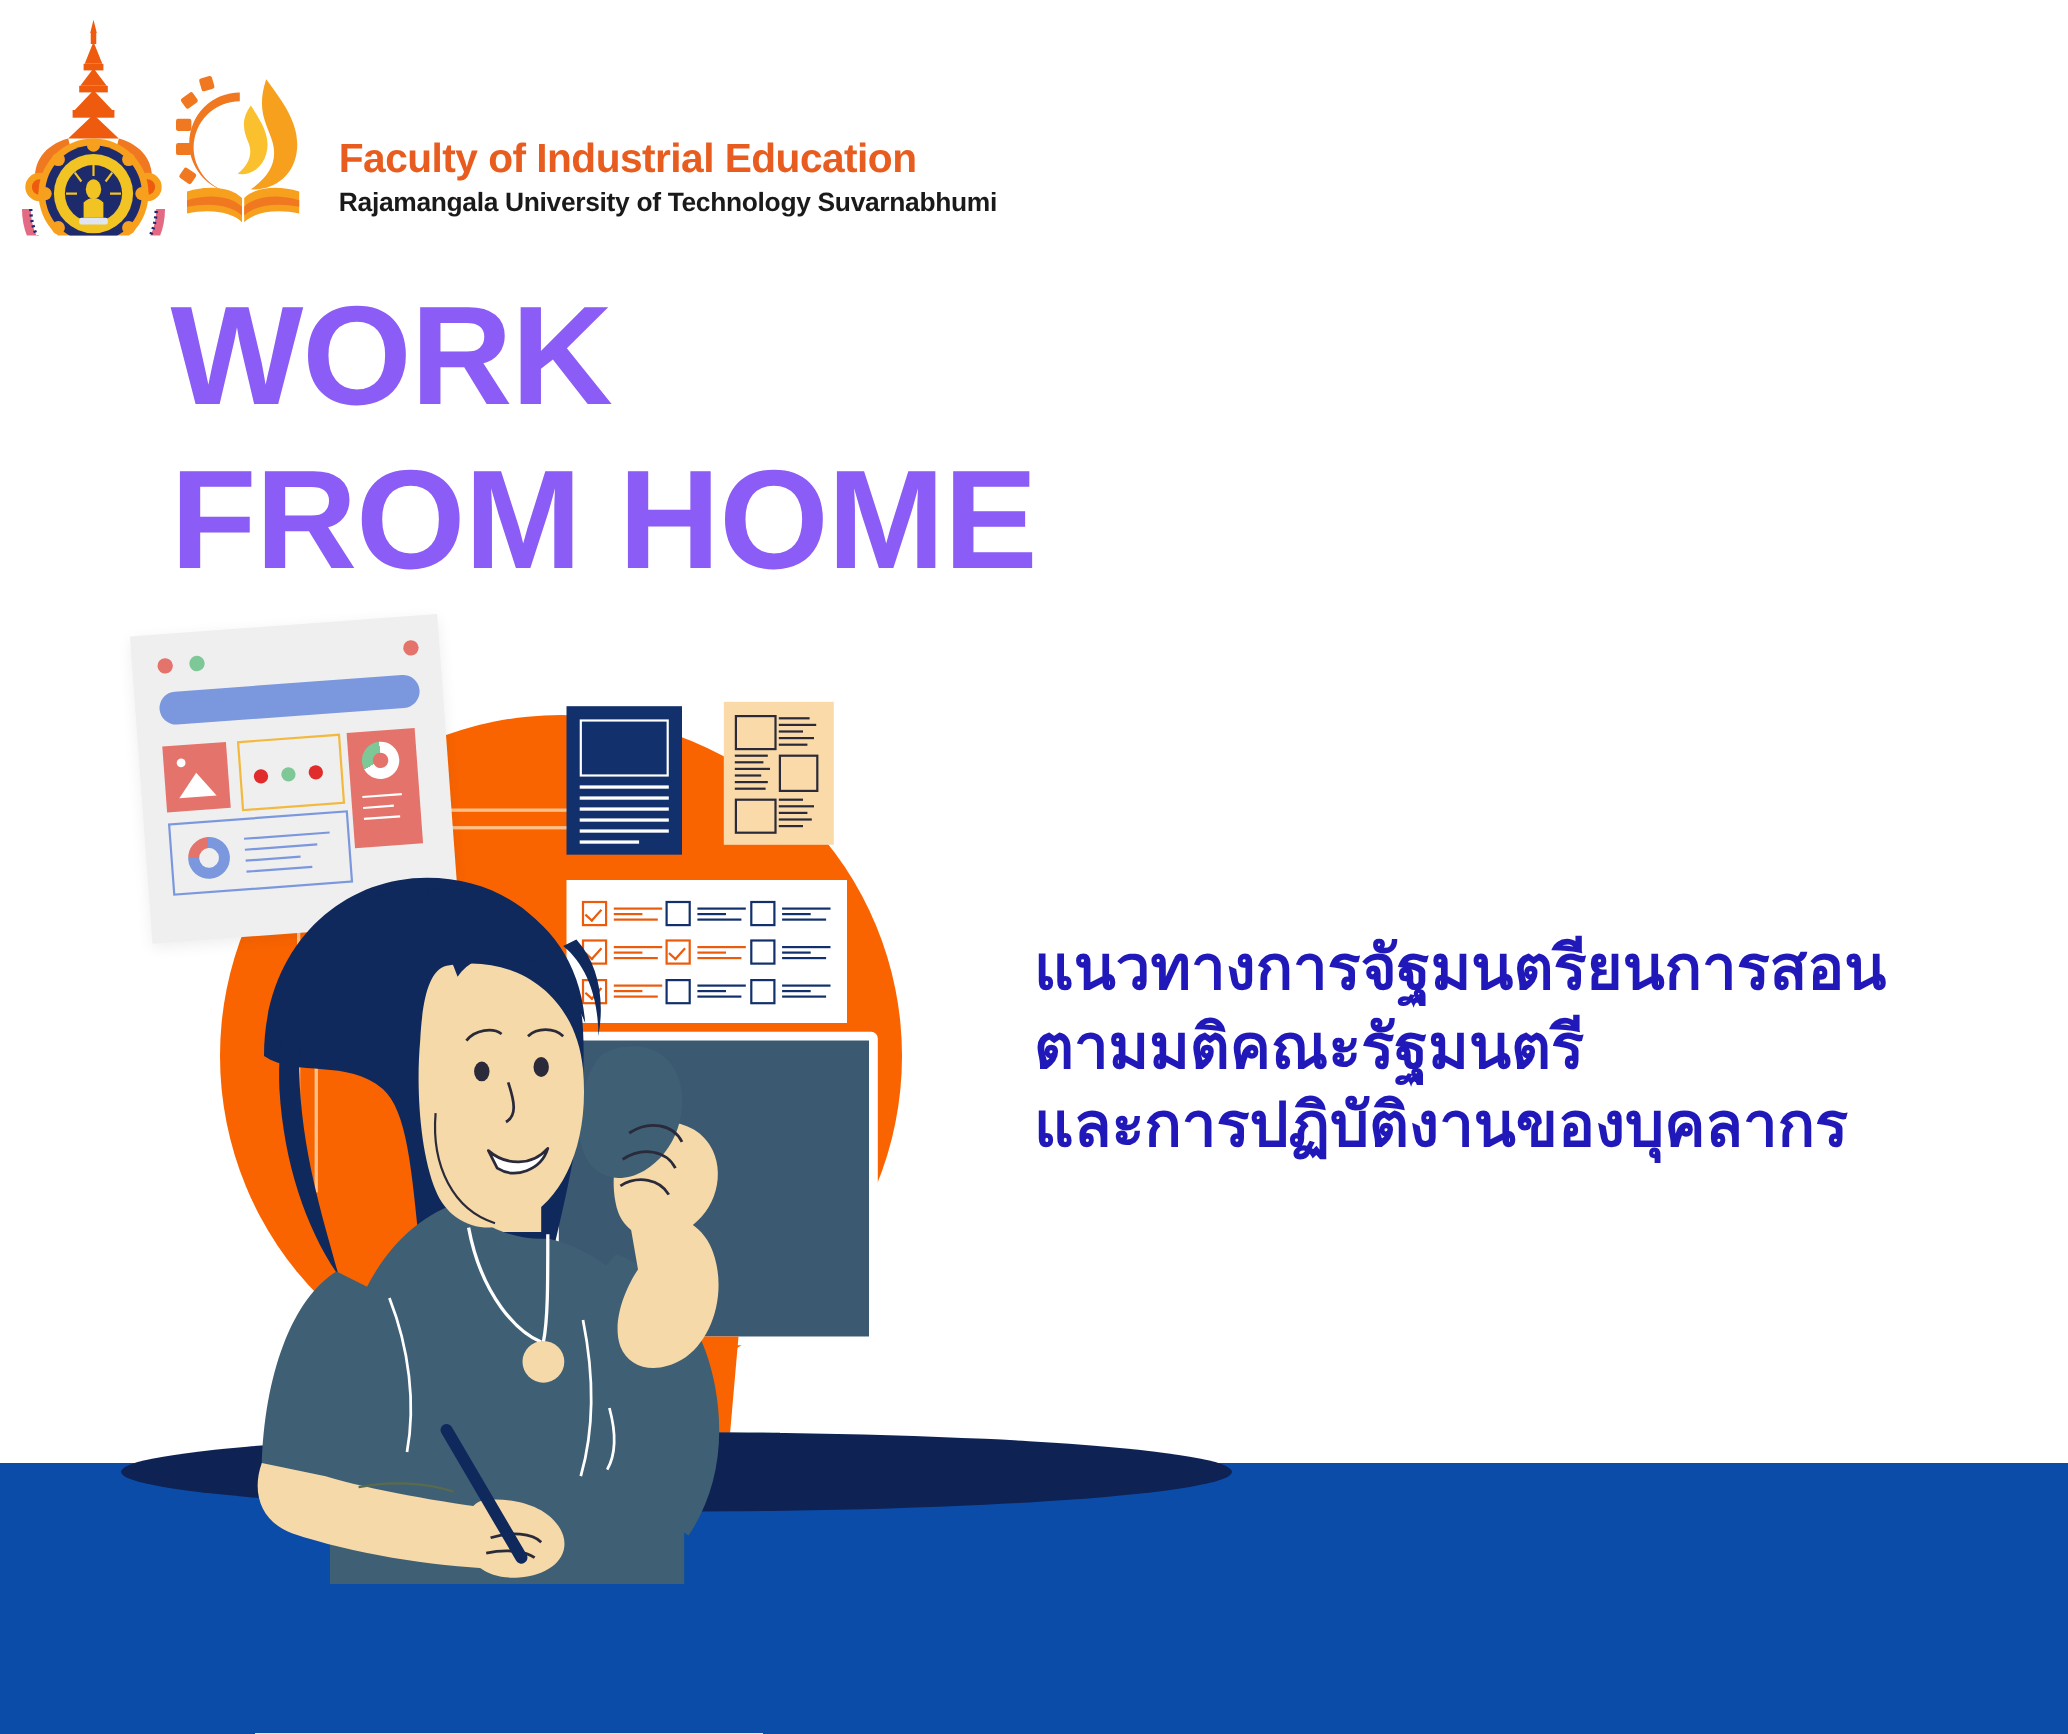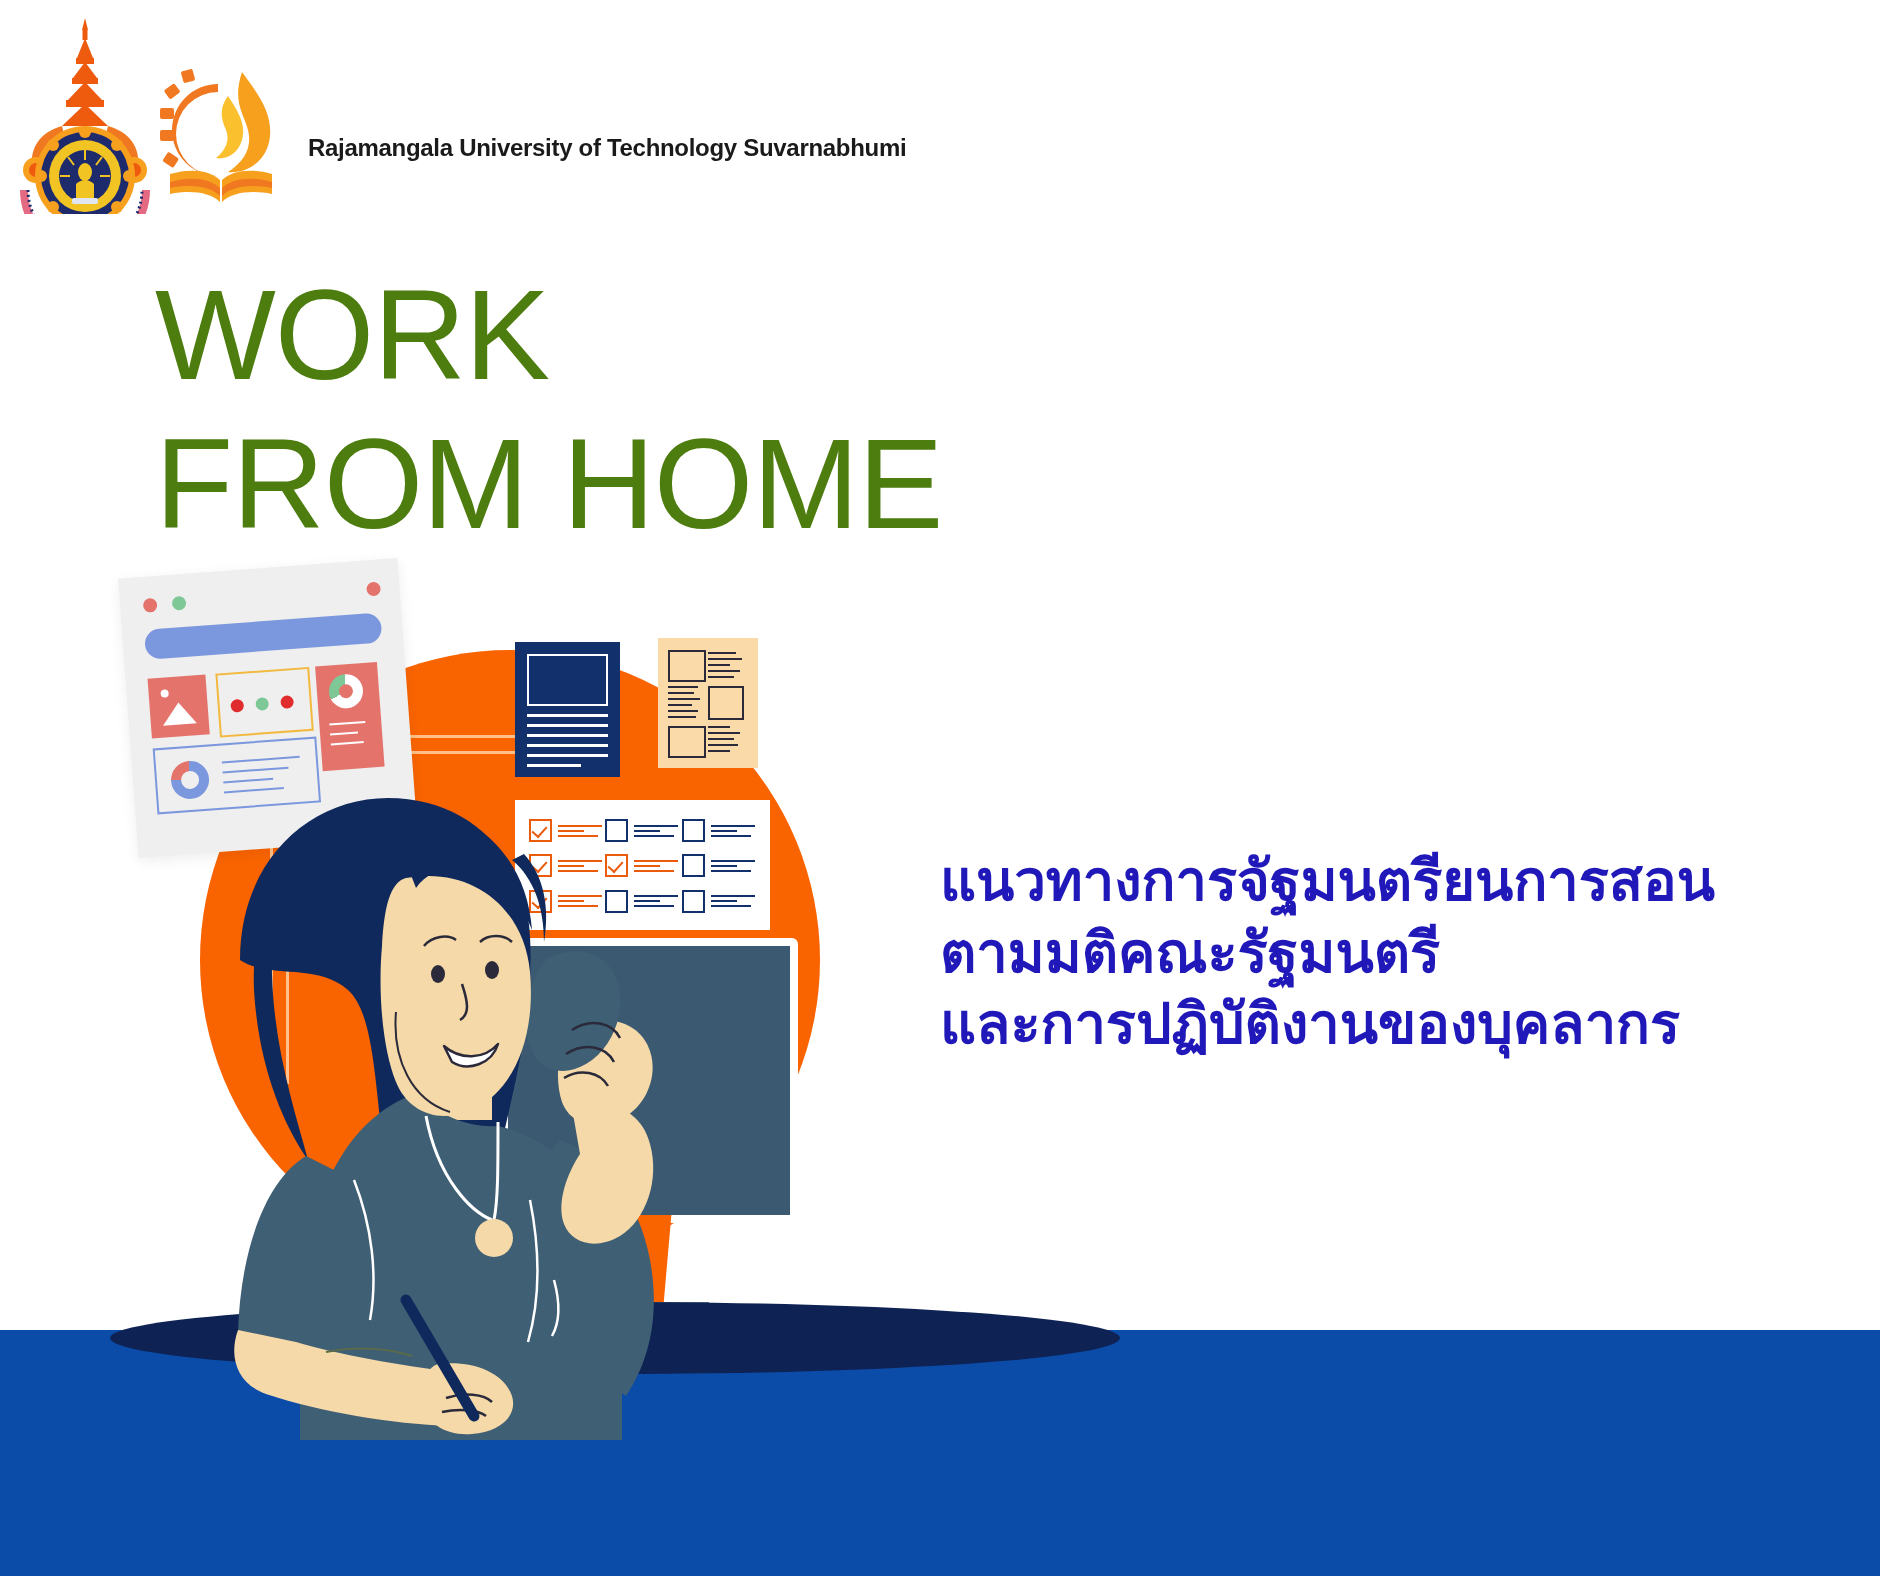--- a/index.html
+++ b/index.html
@@ -37,23 +37,23 @@
     white-space:nowrap;
   }
   .brand-sub{
     margin-top:9px;
     font-size:24px;font-weight:bold;color:#1a1a1a;
     letter-spacing:-0.3px;white-space:nowrap;
   }
 
   
   .headline{
-    position:absolute;left:155px;top:272px;
-    color:#4d7c0f;
-    font-weight:normal;
+    position:absolute;left:155px;top:261px;
+    color:#8b5cf6;
+    font-weight:bold;
     font-size:128px;
     line-height:0.98;
     letter-spacing:-1px;
   }
   .headline .l2{display:block;margin-top:24px;}
 
   
   .thai-block{
     position:absolute;left:940px;top:845px;width:900px;
     color:#2018b8;
@@ -348,20 +348,21 @@
           <path d="M112,112 C92,106 72,108 62,118 L62,140 C72,130 92,128 112,132 Z"></path>
         </g>
         <g fill="#f07820">
           <path d="M10,120 C30,114 50,116 60,126 L60,134 C50,124 30,122 10,126 Z"></path>
           <path d="M112,120 C92,114 72,116 62,126 L62,134 C72,124 92,122 112,126 Z"></path>
         </g>
       </svg>
     </div>
 
     <div class="brand-block">
+      <div class="brand-title">Faculty of Industrial Education</div>
       <div class="brand-sub">Rajamangala University of Technology Suvarnabhumi</div>
     </div>
   </div>
 
   <div class="headline">
     <span class="l1">WORK</span>
     <span class="l2">FROM HOME</span>
   </div>
 
   <div class="thai-block">

